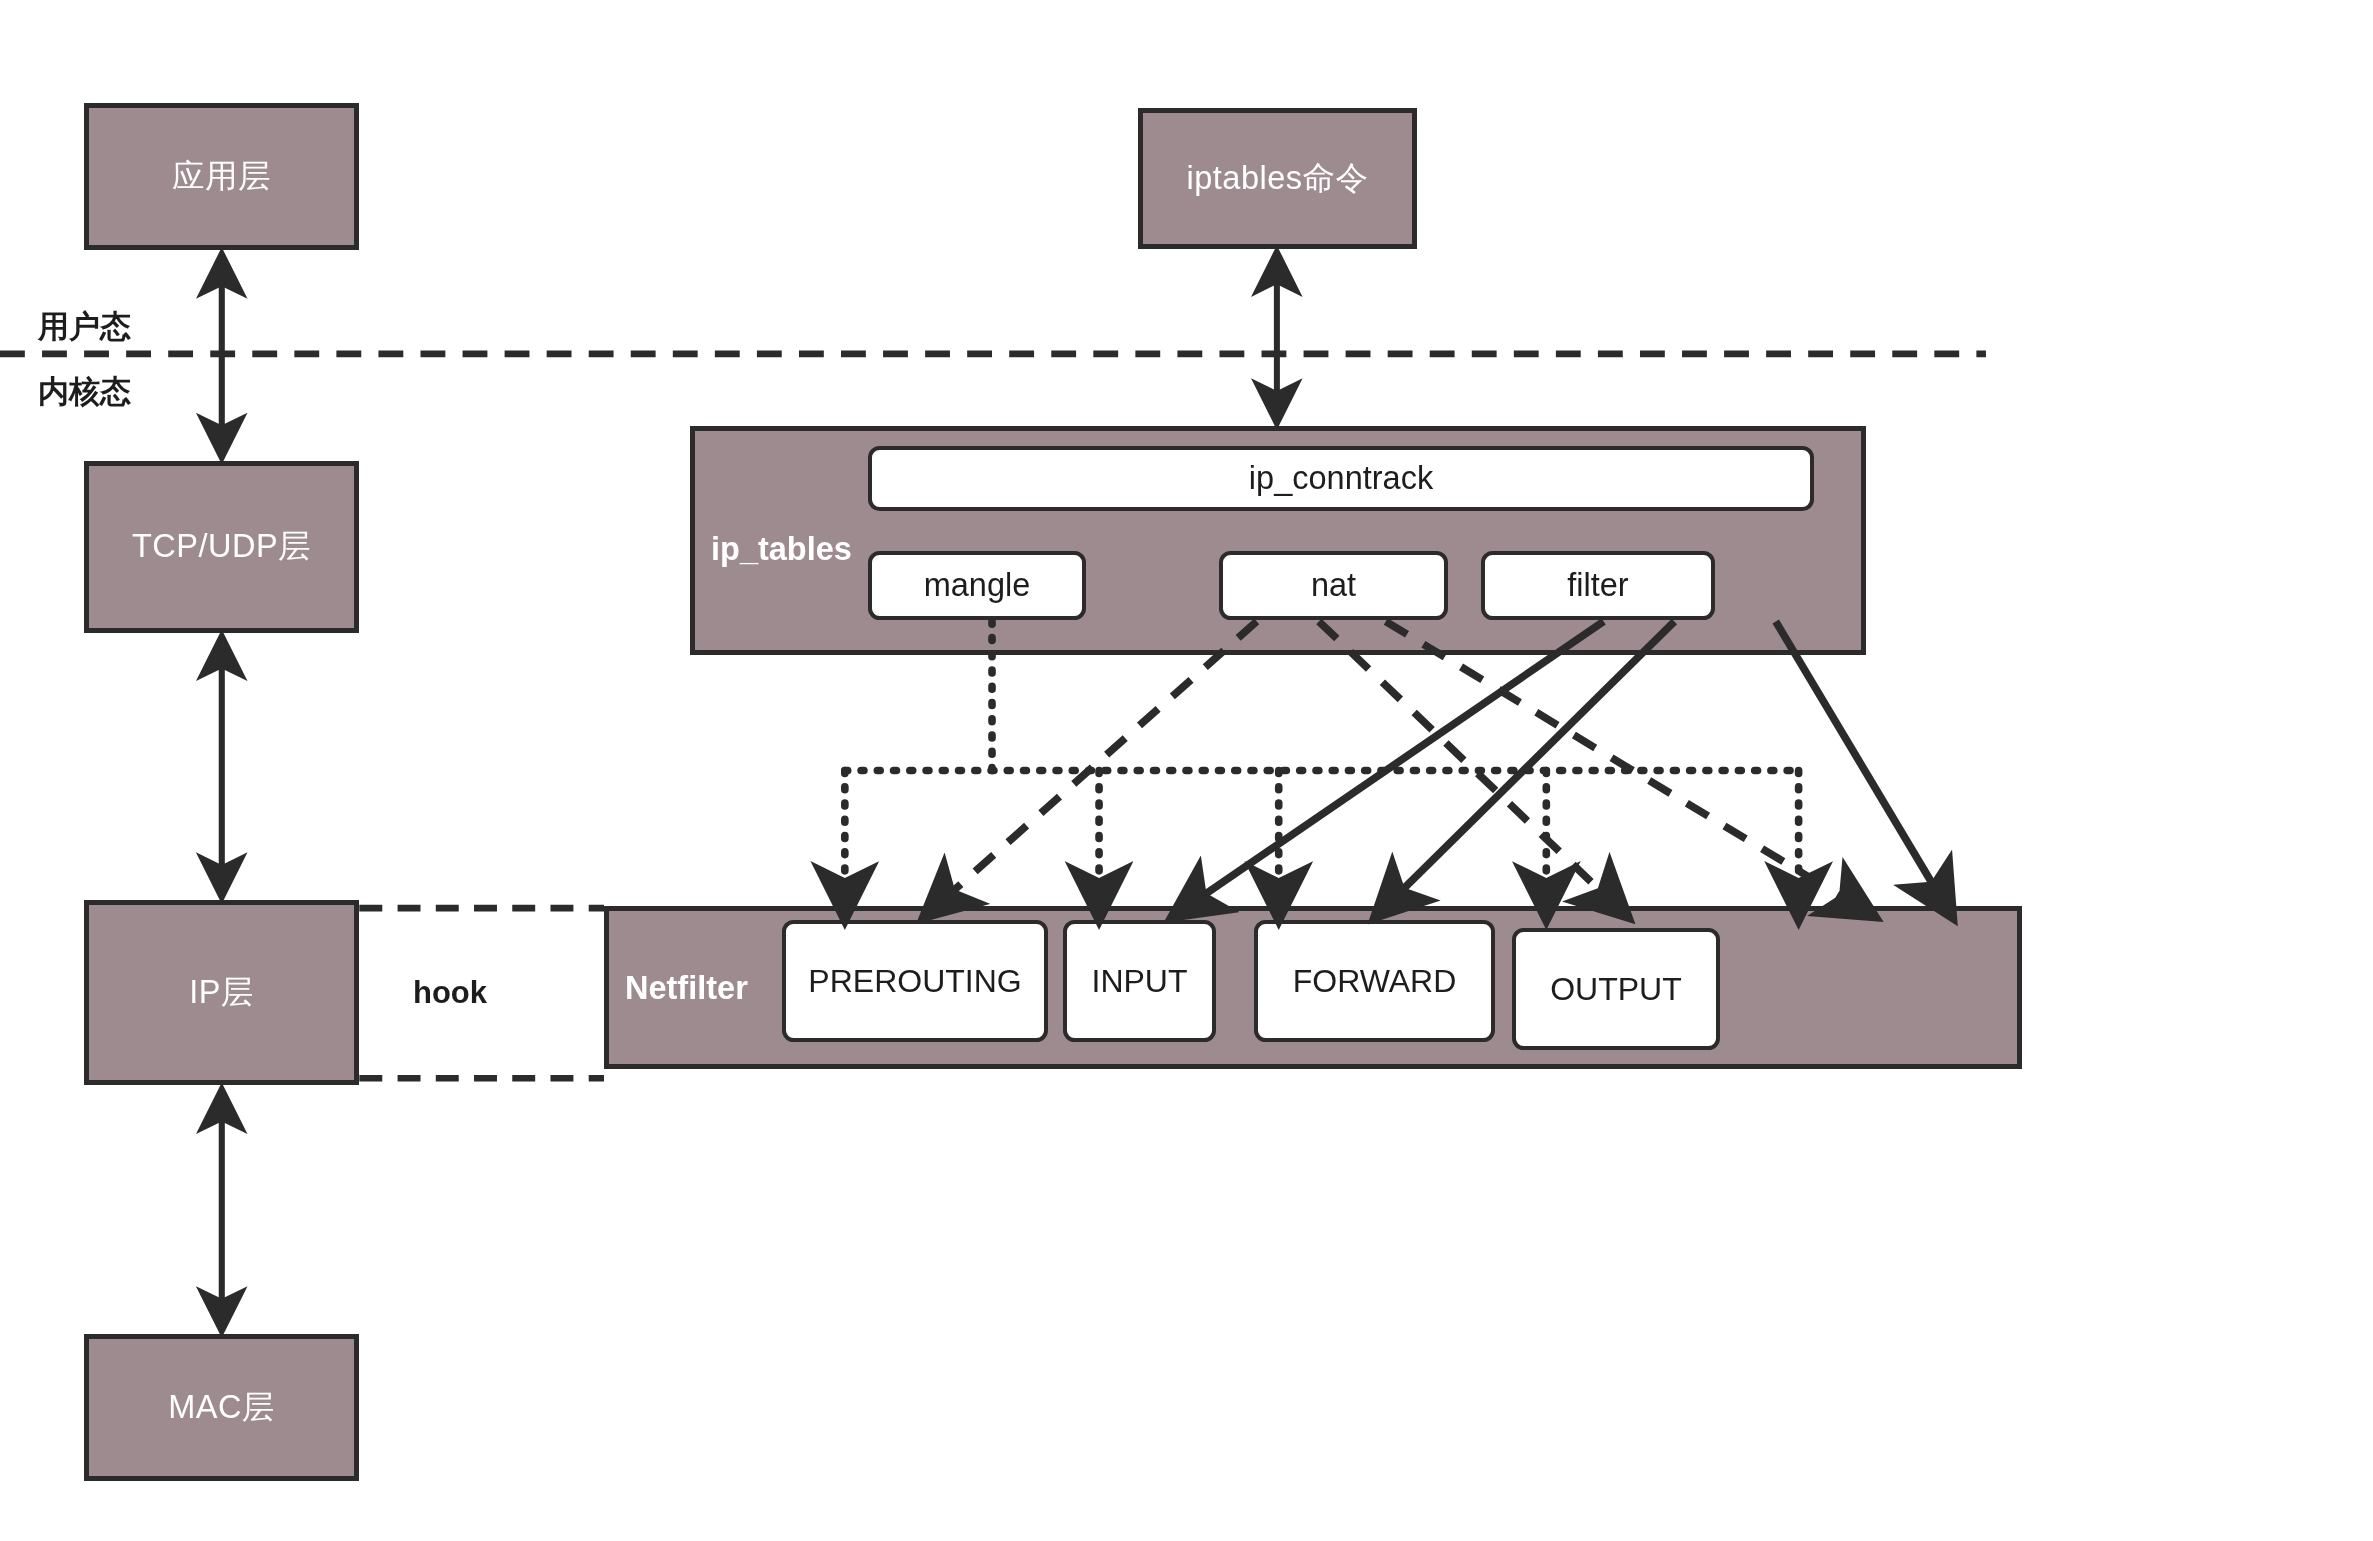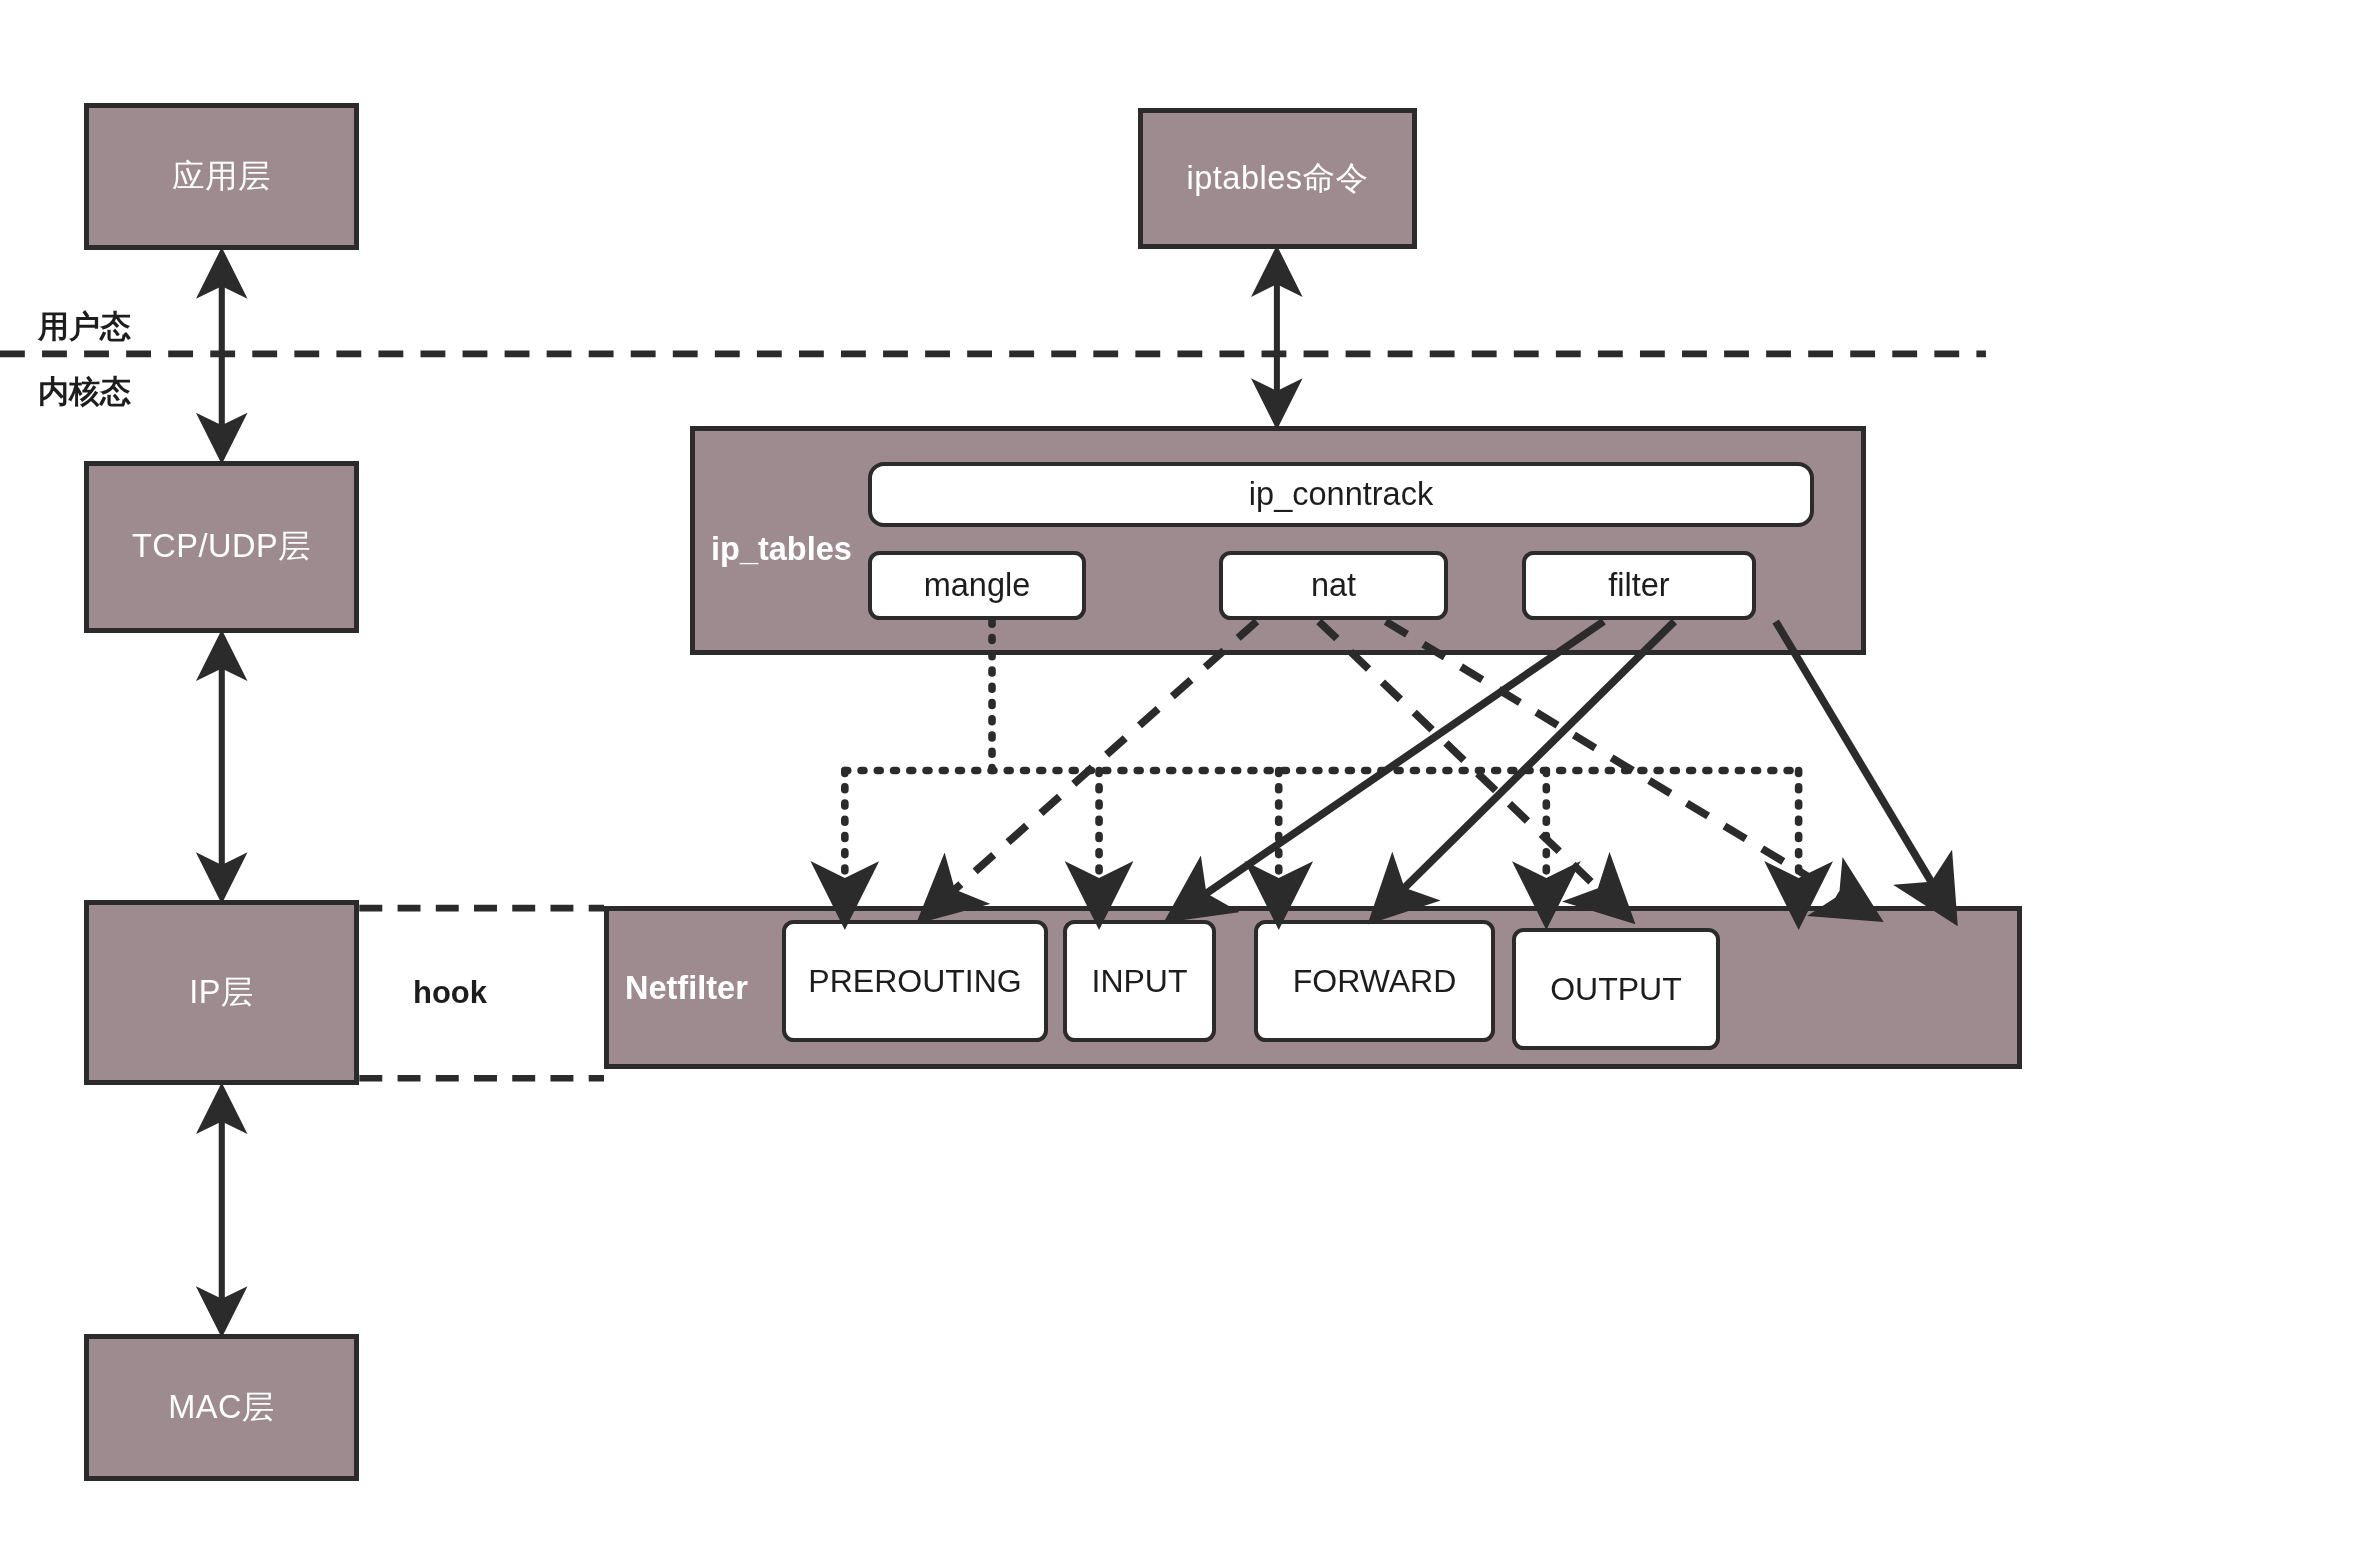--- a/index.html
+++ b/index.html
@@ -44,33 +44,33 @@
 
   <div class="plabel" style="left:413px;top:975px;">hook</div>
 
   <div class="mbox" style="left:1138px;top:108px;width:279px;height:141px;">
     <span>iptables命令</span>
   </div>
 
   <div class="container" style="left:690px;top:426px;width:1176px;height:229px;"></div>
   <div class="clabel" style="left:711px;top:531px;">ip_tables</div>
 
-  <div class="wbox" style="left:868px;top:462px;width:946px;height:65px;border-radius:16px;">
+  <div class="wbox" style="left:868px;top:446px;width:946px;height:65px;">
     <span>ip_conntrack</span>
   </div>
 
   <div class="wbox" style="left:868px;top:551px;width:218px;height:69px;">
     <span>mangle</span>
   </div>
 
   <div class="wbox" style="left:1219px;top:551px;width:229px;height:69px;">
     <span>nat</span>
   </div>
 
-  <div class="wbox" style="left:1522px;top:551px;width:234px;height:69px;">
+  <div class="wbox" style="left:1481px;top:551px;width:234px;height:69px;">
     <span>filter</span>
   </div>
 
   <div class="container" style="left:604px;top:906px;width:1418px;height:163px;"></div>
   <div class="clabel" style="left:625px;top:970px;">Netfilter</div>
 
   <div class="wbox" style="left:782px;top:920px;width:266px;height:122px;font-size:32px;">
     <span>PREROUTING</span>
   </div>
 

